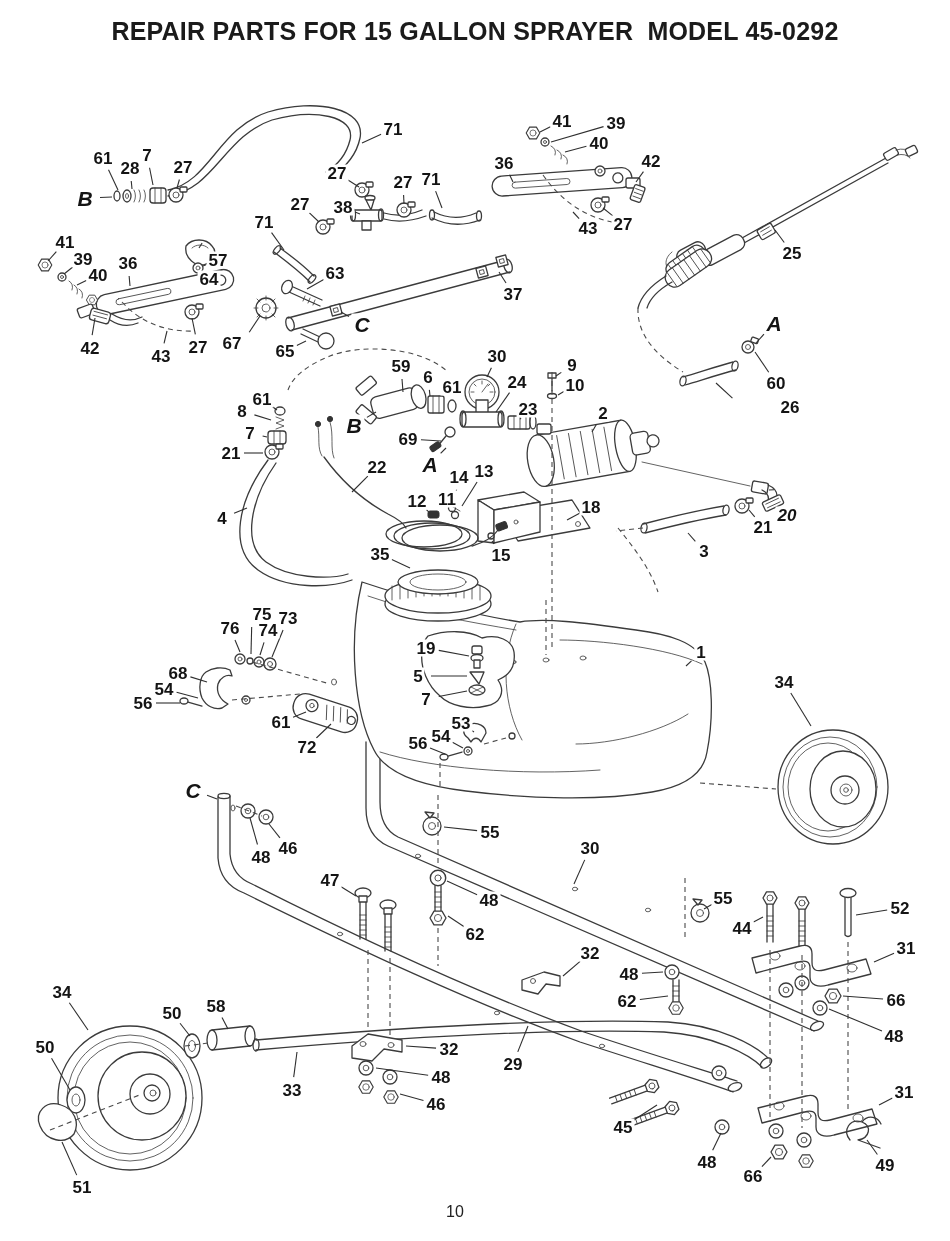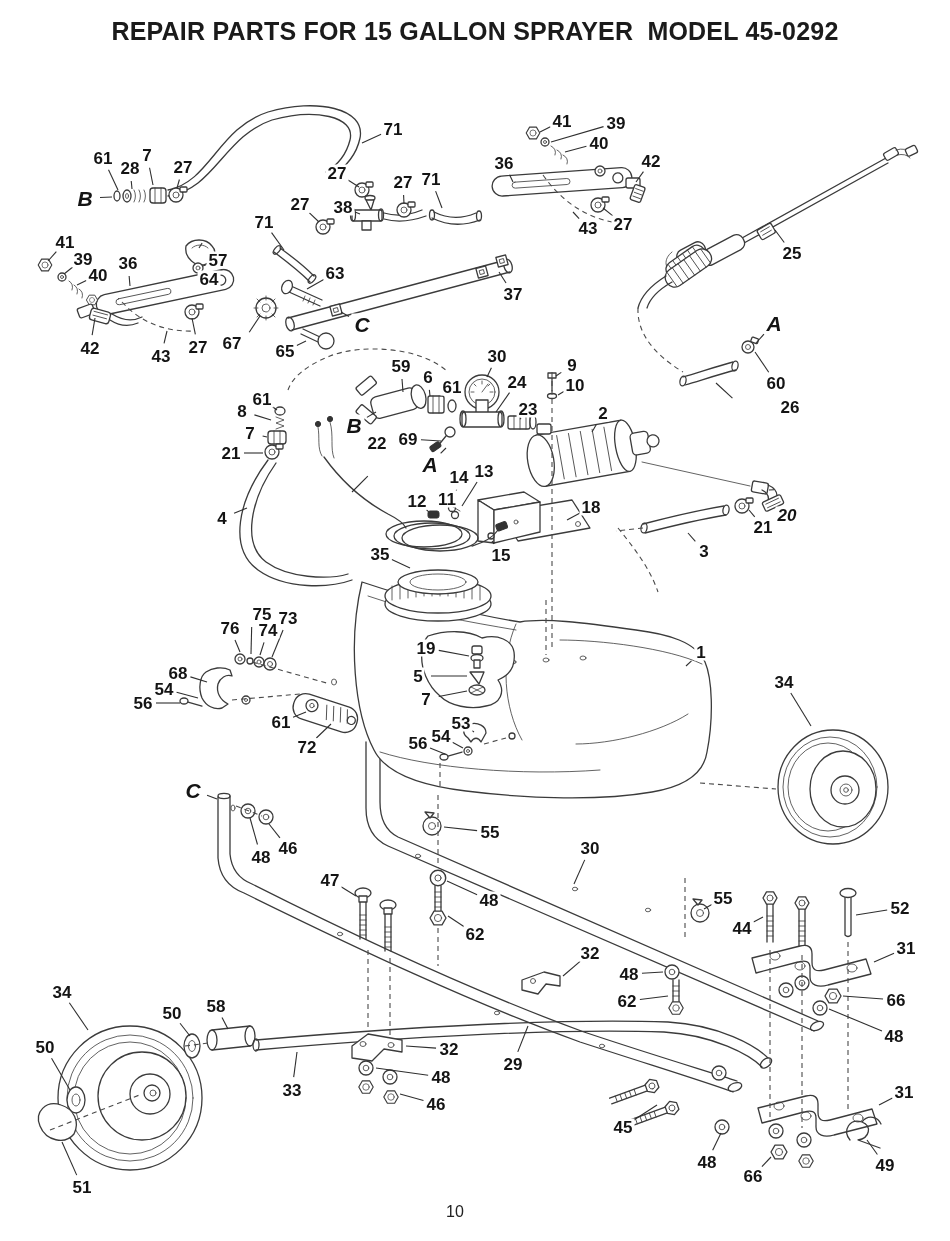--- a/index.html
+++ b/index.html
@@ -727,21 +727,21 @@
       <span class="callout" style="left: 517px; top: 382px;">24</span>
       <span class="callout" style="left: 572px; top: 365px;">9</span>
       <span class="callout" style="left: 575px; top: 385px;">10</span>
       <span class="callout" style="left: 528px; top: 409px;">23</span>
       <span class="callout" style="left: 603px; top: 413px;">2</span>
       <span class="callout" style="left: 262px; top: 399px;">61</span>
       <span class="callout" style="left: 242px; top: 411px;">8</span>
       <span class="callout" style="left: 250px; top: 433px;">7</span>
       <span class="callout" style="left: 231px; top: 453px;">21</span>
       <span class="callout" style="left: 408px; top: 439px;">69</span>
-      <span class="callout" style="left: 377px; top: 443px;">22</span>
+      <span class="callout" style="left: 377px; top: 467px;">22</span>
       <span class="callout" style="left: 459px; top: 477px;">14</span>
       <span class="callout" style="left: 484px; top: 471px;">13</span>
       <span class="callout" style="left: 417px; top: 501px;">12</span>
       <span class="callout" style="left: 447px; top: 499px;">11</span>
       <span class="callout" style="left: 591px; top: 507px;">18</span>
       <span class="callout" style="left: 501px; top: 555px;">15</span>
       <span class="callout" style="left: 380px; top: 554px;">35</span>
       <span class="callout" style="left: 222px; top: 518px;">4</span>
       <span class="callout" style="left: 787px; top: 515px; font-style: italic;">20</span>
       <span class="callout" style="left: 763px; top: 527px;">21</span>

